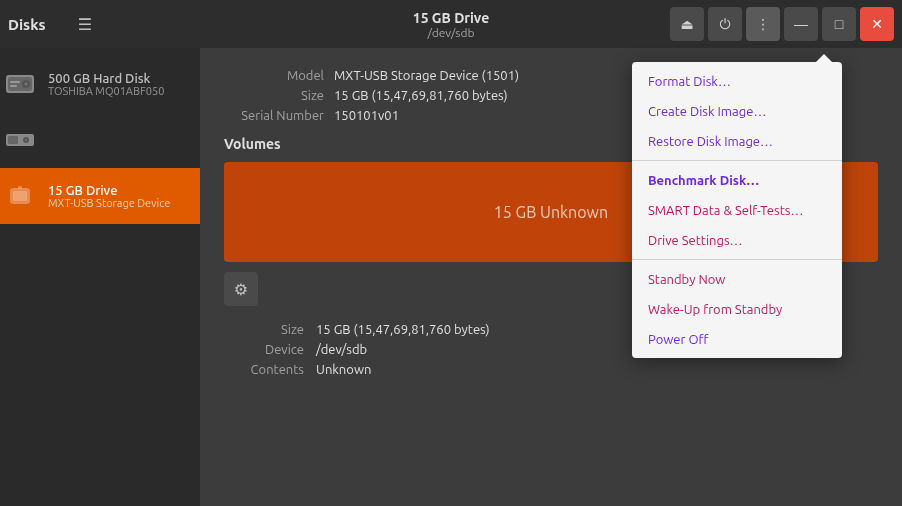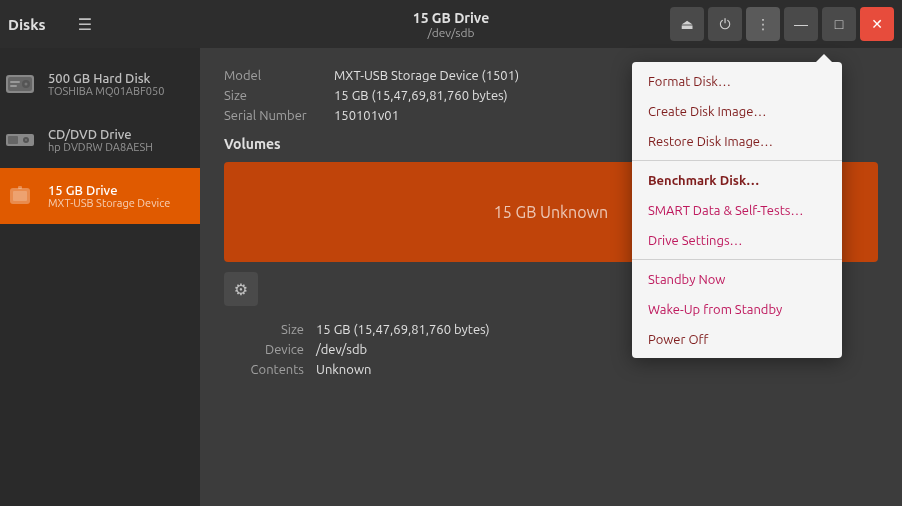--- a/index.html
+++ b/index.html
@@ -138,20 +138,21 @@
     }
 
     .detail-row {
       display: flex;
       margin-bottom: 6px;
       font-size: 13px;
     }
     .detail-label {
       color: #a0a0a0;
       width: 100px;
+      text-align: right;
       margin-right: 10px;
       flex-shrink: 0;
     }
     .detail-value {
       color: #e0e0e0;
     }
 
     .section-title {
       color: #e0e0e0;
       font-size: 14px;
@@ -217,21 +218,21 @@
       border-radius: 4px;
       box-shadow: 0 4px 20px rgba(0,0,0,0.4);
       min-width: 210px;
       z-index: 100;
       padding: 4px 0;
     }
     .menu-item {
       padding: 8px 16px;
       font-size: 13px;
       cursor: pointer;
-      color: #7f1d1d;
+      color: #6d28d9;
     }
     .menu-item.disabled {
       color: #be185d;
       cursor: default;
     }
     .menu-divider {
       height: 1px;
       background: #d0d0d0;
       margin: 4px 0;
     }
@@ -310,24 +311,20 @@
     </div>
 
     <div class="sidebar-item">
       <div class="disk-icon">
         <svg class="hdd-icon-svg" viewBox="0 0 32 32" fill="none">
           <rect x="2" y="10" width="28" height="12" rx="2" fill="#888"></rect>
           <rect x="4" y="12" width="10" height="8" rx="1" fill="#666"></rect>
           <circle cx="22" cy="16" r="3" fill="#555"></circle>
           <circle cx="22" cy="16" r="1" fill="#777"></circle>
         </svg>
-      </div>
-      <div class="item-info">
-        <span class="item-name">CD/DVD Drive</span>
-        <span class="item-sub">hp   DVDRW DA8AESH</span>
       </div>
     </div>
 
     <div class="sidebar-item active">
       <div class="disk-icon">
         <svg class="hdd-icon-svg" viewBox="0 0 32 32" fill="none">
           <rect x="6" y="8" width="20" height="16" rx="3" fill="rgba(255,255,255,0.3)"></rect>
           <rect x="9" y="11" width="14" height="10" rx="1" fill="rgba(255,255,255,0.2)"></rect>
           <rect x="14" y="6" width="4" height="3" rx="1" fill="rgba(255,255,255,0.3)"></rect>
         </svg>

